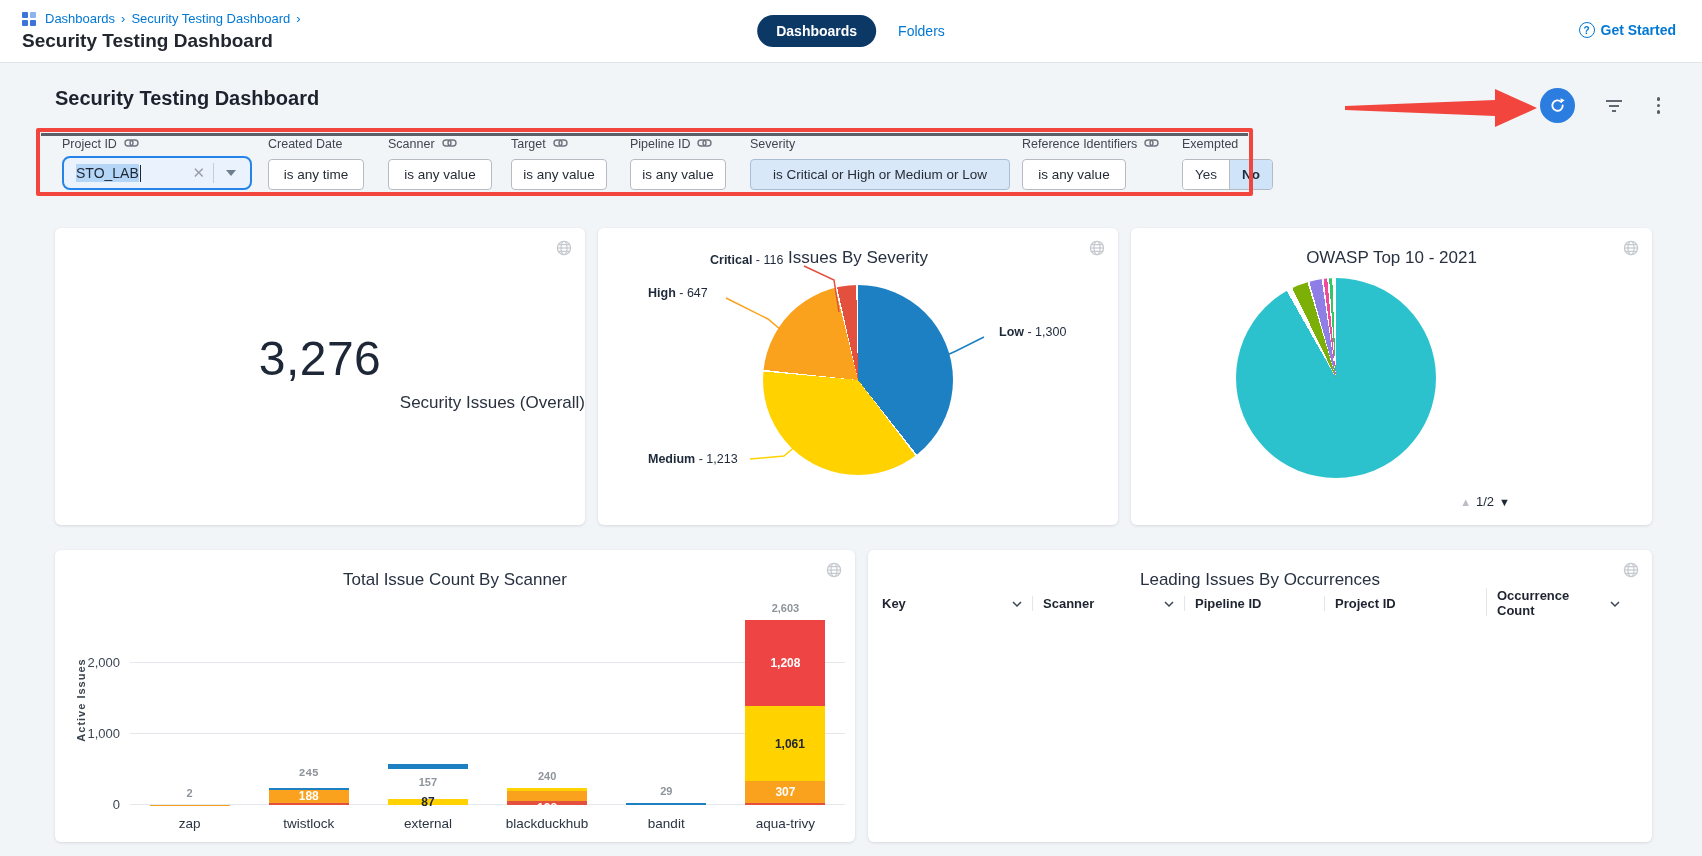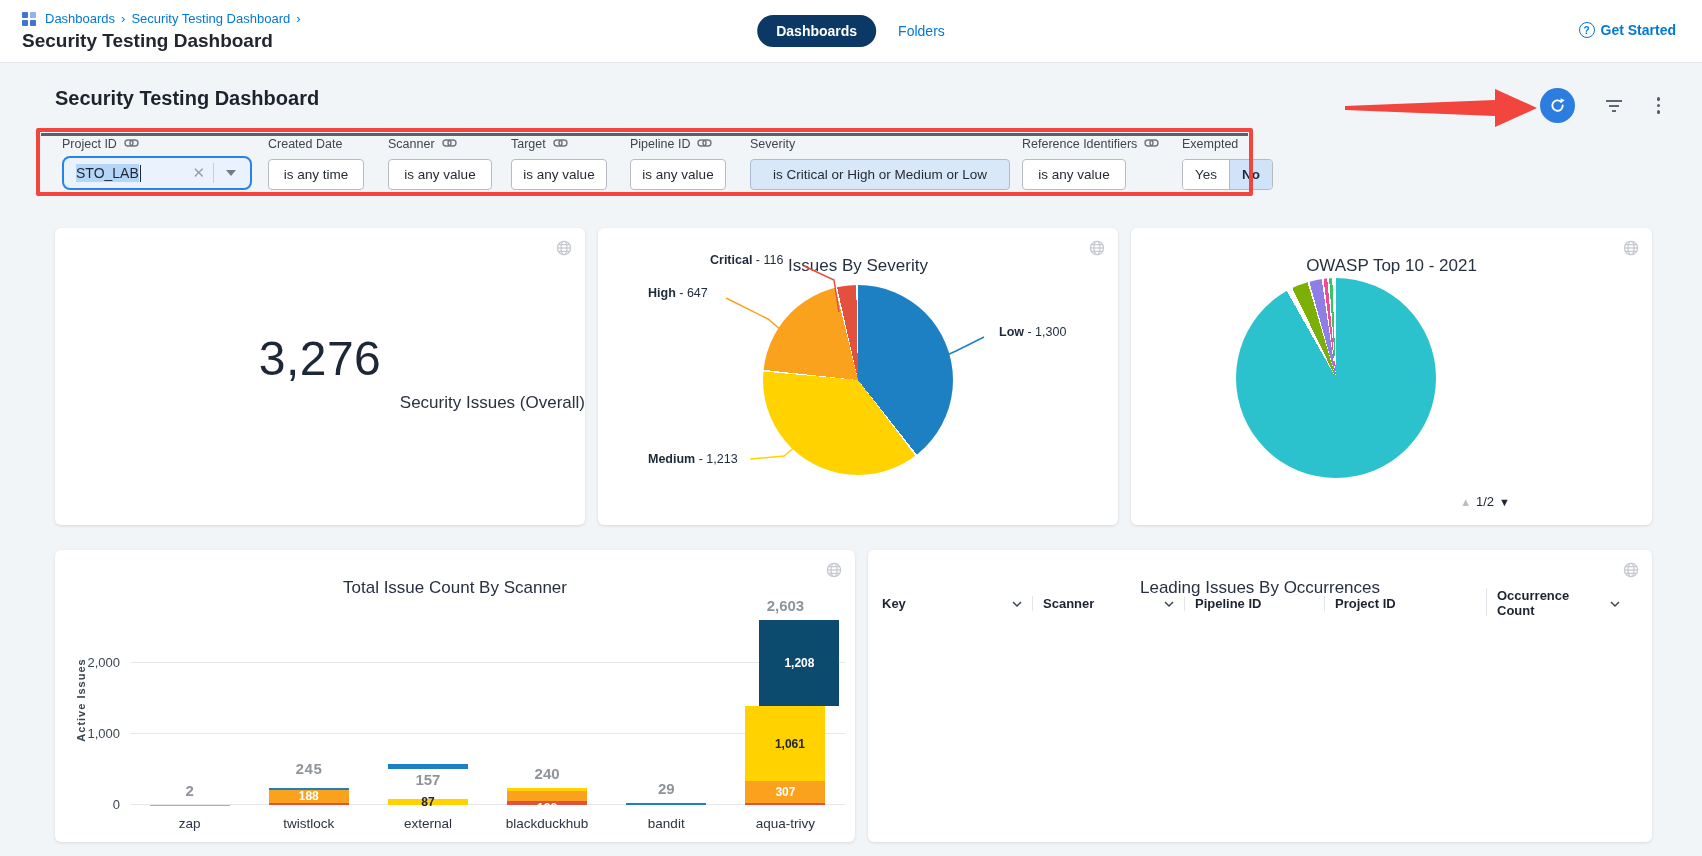--- a/index.html
+++ b/index.html
@@ -46,21 +46,21 @@
   .caret-bar { display:inline-block; width:1.5px; height:17px; background:#1d2734; margin-left:1px; vertical-align:middle; }
   .combo-x { margin-left:auto; color:#9aa0a8; font-size:15px; padding:0 8px; cursor:pointer; }
   .combo-div { width:1px; height:20px; background:#c3cedb; }
   .combo-caret { width:0; height:0; border-left:5.5px solid transparent; border-right:5.5px solid transparent; border-top:6px solid #6f7d8c; margin:0 6px 0 12px; cursor:pointer; }
   .toggle { margin-top:7px; display:inline-flex; height:31px; border:1px solid #b6bac2; border-radius:4px; overflow:hidden; }
   .toggle .opt { display:flex; align-items:center; justify-content:center; padding:0 12px; font-size:13.5px; color:#2a3342; background:#ffffff; cursor:pointer; }
   .toggle .opt.sel { background:#cfe4f8; color:#1d2a3a; font-weight:600; border-left:1px solid #b6bac2; }
 
   
   .card { position:absolute; background:#ffffff; border-radius:6px; box-shadow:0 1px 3px rgba(40,50,60,.14); }
-  .card-title { position:absolute; left:0; right:0; top:28px; text-align:center; font-size:17px; font-weight:500; color:#273142; }
+  .card-title { position:absolute; left:0; right:0; top:20px; text-align:center; font-size:17px; font-weight:500; color:#273142; }
   .globe { position:absolute; right:13px; top:12px; opacity:.9; }
 
   #card-overall { left:55px; top:228px; width:530px; height:297px; }
   .big-number { position:absolute; left:0; right:0; top:103px; text-align:center; font-size:48px; font-weight:500; color:#1e2738; letter-spacing:.5px; }
   .big-label { position:absolute; left:0; right:0; top:165px; text-align:right; font-size:17px; color:#2a3240; }
 
   #card-severity { left:598px; top:228px; width:520px; height:297px; }
   .pie { position:absolute; border-radius:50%; }
   .pie-overlay { position:absolute; left:0; top:0; pointer-events:none; }
   .pie-label { position:absolute; font-size:12.5px; color:#1e2a3a; white-space:nowrap; }
@@ -73,21 +73,21 @@
   .pager .pg { font-weight:500; }
 
   #card-scanner { left:55px; top:550px; width:800px; height:292px; }
   .plot { position:absolute; left:75px; top:46px; width:715px; height:209px; }
   .gridline { position:absolute; left:0; right:0; border-top:1px solid #e4e7eb; }
   .ytick { position:absolute; left:-62px; width:52px; text-align:right; font-size:13px; color:#3c4654; }
   .ylabel { position:absolute; left:26px; top:150px; transform:translate(-50%,-50%) rotate(-90deg); font-size:11px; font-weight:600; letter-spacing:1px; color:#3b4550; white-space:nowrap; }
   .bar { position:absolute; bottom:0; width:80px; }
   .seg { position:relative; width:100%; display:flex; align-items:center; justify-content:center; overflow:visible; }
   .seg span { font-size:12px; font-weight:700; line-height:1; z-index:1; }
-  .bar-total { position:absolute; left:-20px; right:-20px; text-align:center; font-size:15px; font-weight:700; color:#8f949b; }
+  .bar-total { position:absolute; left:-20px; right:-20px; text-align:center; font-size:11px; font-weight:700; color:#8f949b; }
   .bar-cat { position:absolute; left:-20px; right:-20px; bottom:-26px; text-align:center; font-size:13.5px; color:#2a3442; }
 
   #card-table { left:868px; top:550px; width:784px; height:292px; }
   .thead { position:absolute; left:12px; right:12px; top:40px; display:flex; align-items:center; height:26px; }
   .tcol { display:flex; align-items:center; justify-content:space-between; font-size:13px; font-weight:700; color:#1d2430; padding:0 10px 0 2px; }
   .tcol + .tcol { border-left:1px solid #e2e5ea; padding-left:10px; }
   .tbody { position:absolute; left:12px; right:12px; top:66px; bottom:10px; background:#ffffff; }
 </style>
 </head>
 <body>
@@ -332,21 +332,21 @@
           <div class="bar-cat">bandit</div>
         </div>
         <div class="bar" style="left: 615.417px; display: flex; flex-direction: column-reverse;">
           <div class="seg" style="height: 1.917px; background: rgb(228, 80, 62);"></div>
           <div class="seg" style="height: 21.797px; background: rgb(250, 162, 29);">
             <span style="color: rgb(255, 255, 255);">307</span>
           </div>
           <div class="seg" style="height: 75.331px; background: rgb(255, 210, 0); padding-left: 9px;">
             <span style="color: rgb(34, 39, 48);">1,061</span>
           </div>
-          <div class="seg" style="height: 85.768px; background: #0c4a6e; margin-left: 14px;">
+          <div class="seg" style="height: 85.768px; background: #ef4444;">
             <span style="color: rgb(255, 255, 255);">1,208</span>
           </div>
           <div class="bar-total" style="bottom: 190.813px;">2,603</div>
           <div class="bar-cat">aqua-trivy</div>
         </div>
       </div>
   </section>
 
   <section class="card" id="card-table">
     <div class="card-title">Leading Issues By Occurrences</div>

